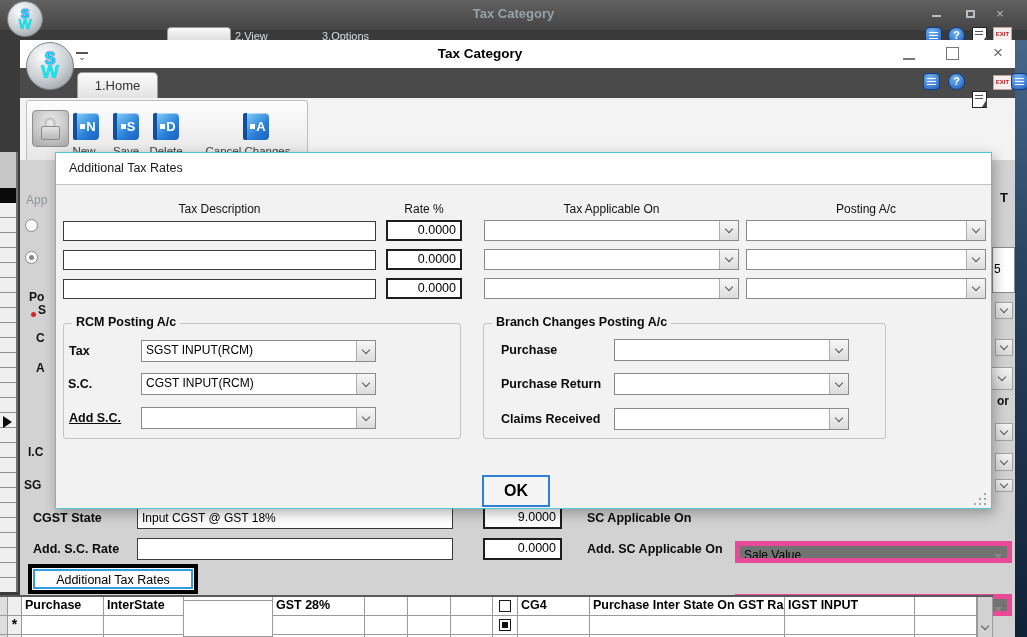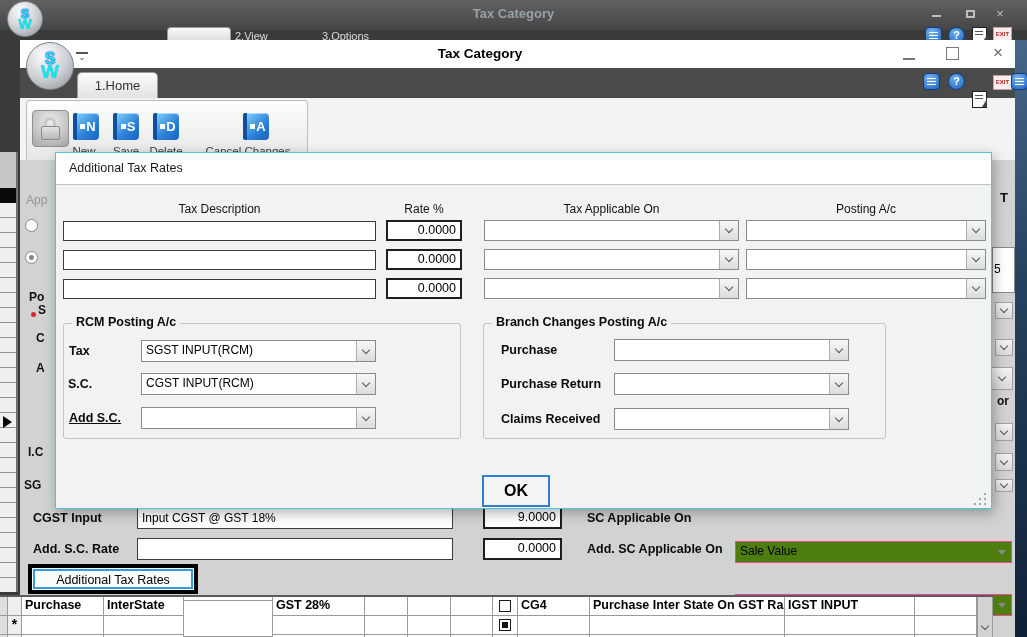--- a/index.html
+++ b/index.html
@@ -65,21 +65,21 @@
   .radio{width:13px;height:13px;border-radius:50%;border:1px solid #8a8a8a;background:#fbfbfb;}
   .radio.sel::after{content:"";display:block;width:5px;height:5px;border-radius:50%;background:#888;margin:3px auto;}
   .reddot{width:5px;height:5px;background:#d22;border-radius:50%;}
   .whitebox{background:#fff;border:1px solid #8a8a8a;}
   .arrow-frag{background:linear-gradient(#f4f4f4,#d9d9d9);border:1px solid #a2a2a2;display:flex;align-items:center;justify-content:center;}
   .chev{width:6px;height:6px;border-right:1.6px solid #555;border-bottom:1.6px solid #555;transform:rotate(45deg);margin-top:-3px;}
   .blabel{font-weight:bold;font-size:12.5px;color:#0a0a0a;}
   .tbox{background:#fff;border:1px solid #3c3c3c;font-size:12px;padding:1px 4px;color:#000;}
   input.tbox{outline:none;}
   .rate{background:#fff;border:2px solid #1e1e1e;font-size:12.5px;text-align:right;padding:1px 4px;color:#000;}
-  .combo-flat{background:#4d7c0f;border:1px solid #ec4899;font-size:12px;padding:2px 4px;color:#000;position:relative;overflow:hidden;}
+  .combo-flat{background:#737373;border:5px solid #ec4899;font-size:12px;padding:2px 4px;color:#000;position:relative;overflow:hidden;}
   .tri{position:absolute;right:5px;top:8px;width:0;height:0;border-left:4px solid transparent;border-right:4px solid transparent;border-top:5px solid #888;}
   
   .atr-outer{left:28px;top:564px;width:170px;height:30px;border:4px solid #000;background:#fff;}
   .atr-btn{position:absolute;left:1px;top:1px;right:1px;bottom:1px;border:2px solid #2f9be0;background:#fcfcfc;font-size:12.5px;color:#000;text-align:center;line-height:18px;}
   
   .grid{left:0;top:595px;width:993px;height:42px;border-top:2px solid #5a5a5a;background:#fff;display:flex;}
   .gcol{border-right:1px solid #9a9a9a;display:flex;flex-direction:column;}
   .gcell{height:19px;border-bottom:1px solid #9a9a9a;font-weight:bold;font-size:12.5px;color:#000;padding:1px 3px;white-space:nowrap;overflow:hidden;}
   .gutter{width:8px;background:#dedede;}
   .gsel{width:14px;background:#efefef;}
@@ -224,21 +224,21 @@
   <div class="abs arrow-frag" style="left:995px;top:423px;width:18px;height:18px;">
       <div class="chev"></div>
     </div>
   <div class="abs arrow-frag" style="left:995px;top:453px;width:18px;height:18px;">
       <div class="chev"></div>
     </div>
   <div class="abs arrow-frag" style="left:995px;top:479px;width:18px;height:13px;">
       <div class="chev"></div>
     </div>
 
-  <div class="abs blabel" style="left:33px;top:511px;">CGST Input</div>
+  <div class="abs blabel" style="left:33px;top:511px;">CGST State</div>
   <input class="abs tbox" style="left: 137px; top: 507px; width: 316px; height: 22px;" value="Input CGST @ GST 18%">
   <div class="abs rate" style="left:483px;top:507px;width:79px;height:22px;">9.0000</div>
   <div class="abs blabel" style="left:587px;top:511px;">SC Applicable On</div>
   <div class="abs combo-flat" style="left:735px;top:507px;width:277px;height:22px;"><span>Sale Value</span><div class="tri"></div></div>
 
   <div class="abs blabel" style="left:33px;top:542px;">Add. S.C. Rate</div>
   <input class="abs tbox" style="left: 137px; top: 538px; width: 316px; height: 22px;" value="">
   <div class="abs rate" style="left:483px;top:538px;width:79px;height:22px;">0.0000</div>
   <div class="abs blabel" style="left:587px;top:542px;">Add. SC Applicable On</div>
   <div class="abs combo-flat" style="left:735px;top:538px;width:277px;height:22px;"><span></span><div class="tri"></div></div>

